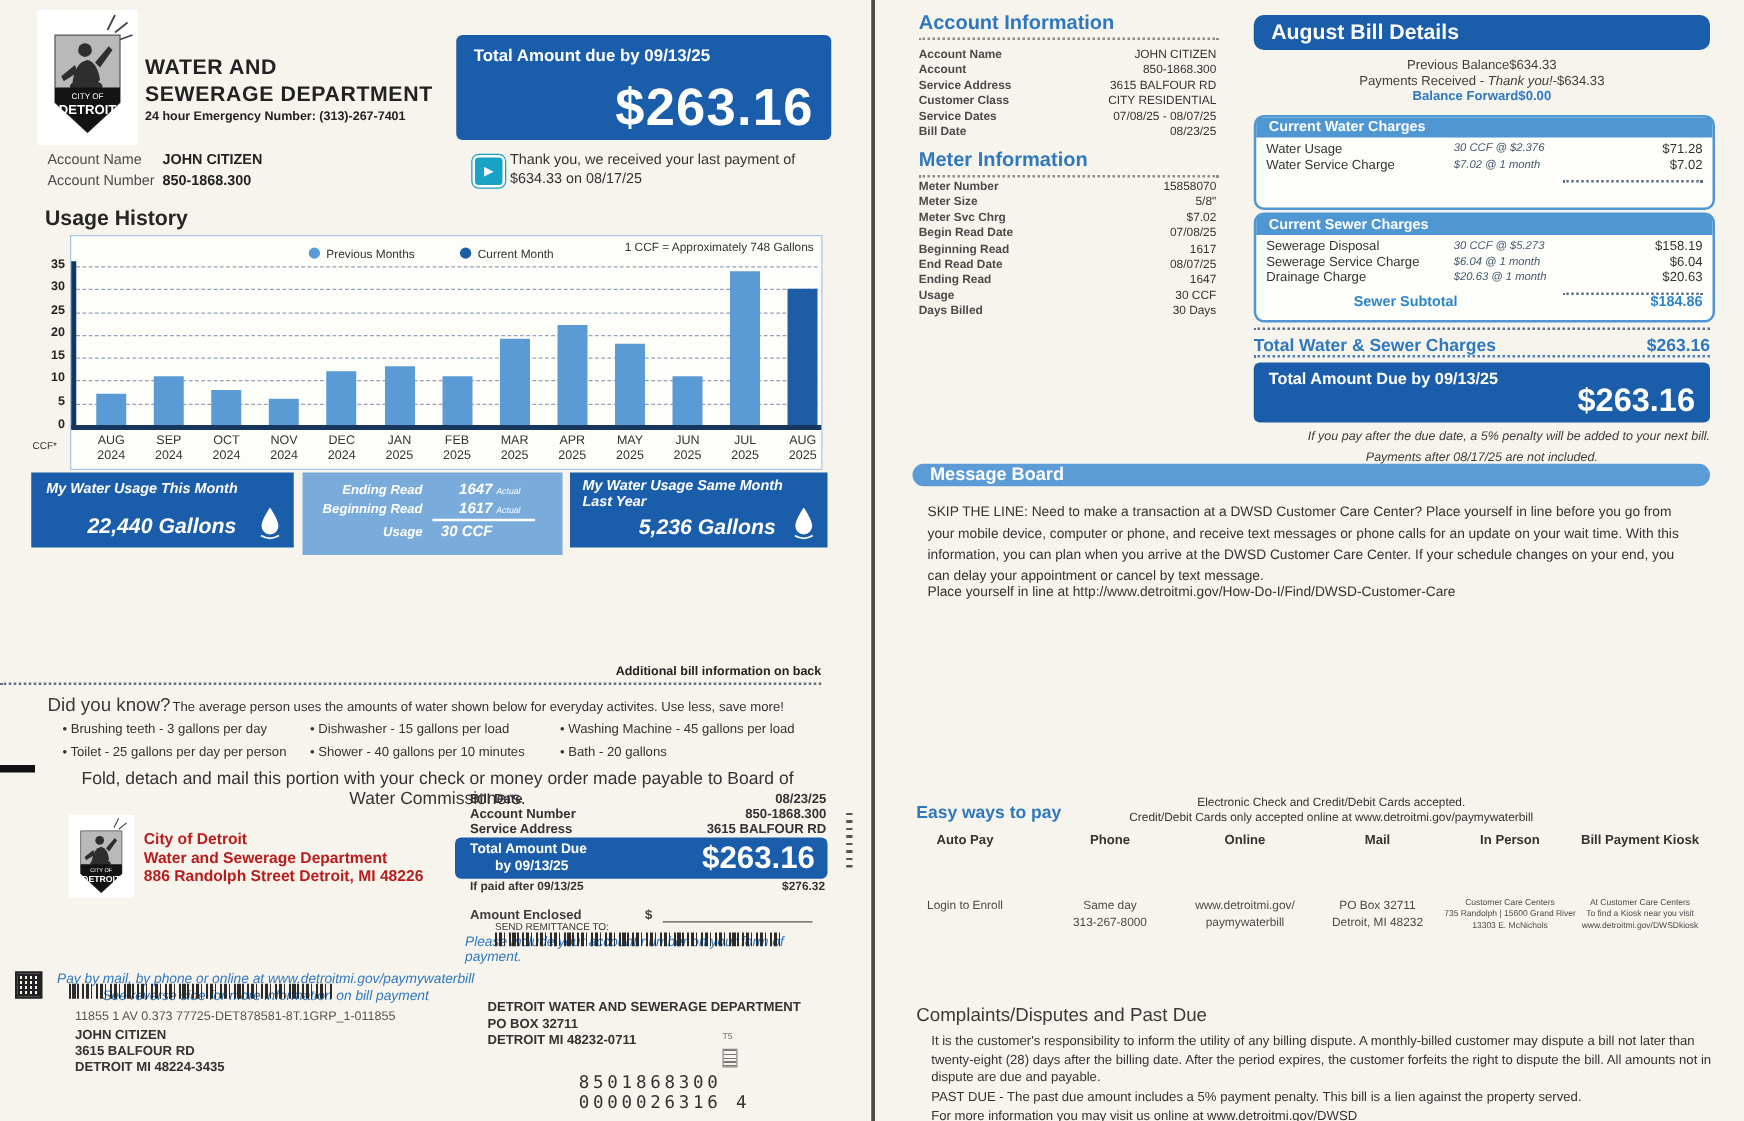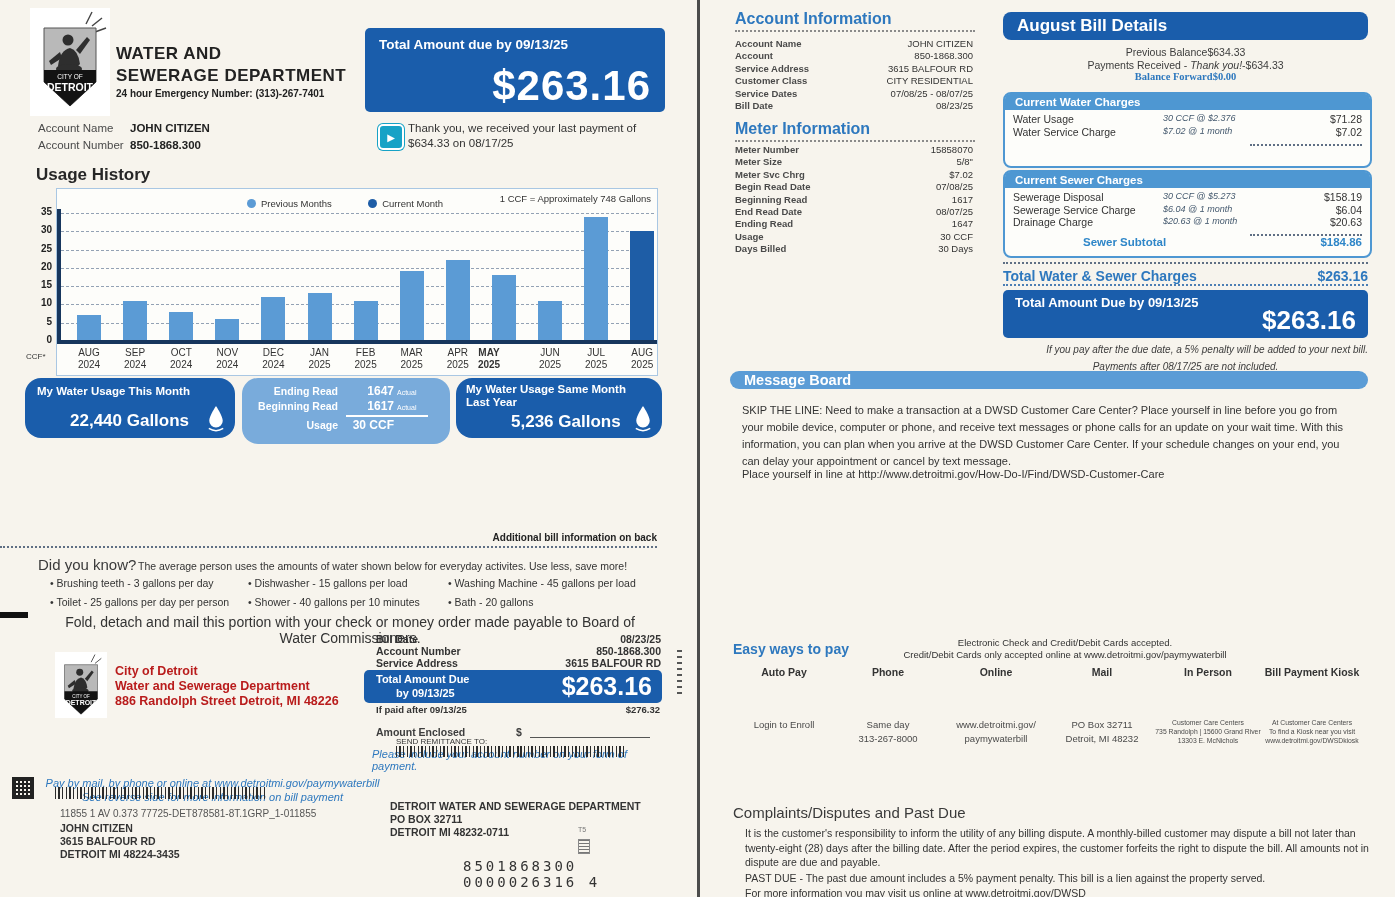--- a/index.html
+++ b/index.html
@@ -37,21 +37,21 @@
   .gridline{position:absolute;left:4px;right:3px;height:0;border-top:1.5px dashed #93a2b4;}
   .bar{position:absolute;width:24px;}
   .axis-y{position:absolute;left:0;top:20px;width:4px;height:134px;background:#17365d;}
   .axis-x{position:absolute;left:0;top:151px;width:600px;height:4px;background:#17365d;}
   .xlabel{position:absolute;top:158px;width:46px;text-align:center;font-size:10px;color:#333;line-height:12px;}
   .ylabel{position:absolute;right:0;font-size:10px;font-weight:bold;color:#222;}
   #ylabels{left:26px;top:188px;width:26px;height:186px;}
   #ccf-axis{left:26px;top:352px;font-size:8px;color:#333;}
 
   
-  .ibox{position:absolute;top:378px;height:60px;border-radius:16px;color:#fff;}
+  .ibox{position:absolute;top:378px;height:60px;border-radius:0;color:#fff;font-style:italic;}
   .ibox-title{font-size:11.5px;font-weight:bold;}
   .ibox-val{font-size:17px;font-weight:bold;}
   .reads-row{display:flex;align-items:baseline;height:15px;}
   .reads-l{width:96px;text-align:right;font-size:10.5px;font-weight:bold;}
   .reads-n{width:56px;text-align:right;font-size:12px;font-weight:bold;}
   .reads-sfx{width:36px;font-size:7px;padding-left:3px;}
 
   
   #addl-note{font-size:10px;font-weight:bold;color:#222;}
   #dyk-title{font-size:15px;color:#3a3a3a;}
@@ -73,21 +73,21 @@
   .mail-sm{font-size:10px;color:#555;}
   .mail-addr{font-size:10.5px;color:#333;line-height:13px;font-weight:bold;}
   #ocr-line{font-family:"DejaVu Sans Mono",monospace;font-size:14px;letter-spacing:3px;color:#333;}
 
   
   .kv-row{display:flex;justify-content:space-between;font-size:9.5px;line-height:12.4px;}
   .kv-l{color:#4a4a4a;font-weight:bold;}
   .kv-v{color:#333;}
   #bill-hdr{background:#1a5dab;border-radius:8px;color:#fff;font-size:17px;font-weight:bold;padding:4px 14px;}
   .sum-row{display:flex;justify-content:center;font-size:10.5px;line-height:12.5px;padding:0 4px;}
-  .sum-row.blue{color:#2e78be;font-weight:bold;font-family:Liberation Serif, serif;}
+  .sum-row.blue{color:#2e78be;font-weight:bold;}
   .chg-box{position:absolute;left:0;width:365px;border:2px solid #4e97d2;border-radius:8px;background:#fdfdfa;}
   .chg-hdr{background:#4e97d2;color:#fff;font-weight:bold;font-size:11.5px;padding:2px 10px;border-radius:5px 5px 0 0;}
   .chg-row{position:relative;height:12.5px;font-size:10.5px;}
   .chg-l{position:absolute;left:8px;color:#333;}
   .chg-r{position:absolute;left:158px;font-size:9px;font-style:italic;color:#44596e;}
   .chg-v{position:absolute;right:8px;color:#333;}
   .subdots{position:absolute;right:8px;width:112px;border-top:2px dotted #5f6f84;}
   .subrow{position:relative;height:14px;font-size:11.5px;font-weight:bold;color:#2e86c8;}
   .subrow .sl{position:absolute;left:78px;}
   .subrow .sv{position:absolute;right:8px;}
@@ -218,21 +218,21 @@
           <div>2025</div>
         </div>
         <div class="xlabel" style="left: 331.7px;">
           <div>MAR</div>
           <div>2025</div>
         </div>
         <div class="xlabel" style="left: 377.8px;">
           <div>APR</div>
           <div>2025</div>
         </div>
-        <div class="xlabel" style="left: 409px; font-weight: bold;">
+        <div class="xlabel" style="left: 424px;">
           <div>MAY</div>
           <div>2025</div>
         </div>
         <div class="xlabel" style="left: 470px;">
           <div>JUN</div>
           <div>2025</div>
         </div>
         <div class="xlabel" style="left: 516.1px;">
           <div>JUL</div>
           <div>2025</div>
@@ -524,21 +524,21 @@
   <div class="abs" id="msg-bar" style="left:30px;top:371px;width:610px;">Message Board</div>
   <div class="abs" id="msg-body" style="left:42px;top:402px;width:618px;">SKIP THE LINE: Need to make a transaction at a DWSD Customer Care Center? Place yourself in line before you go from your mobile device, computer or phone, and receive text messages or phone calls for an update on your wait time. With this information, you can plan when you arrive at the DWSD Customer Care Center. If your schedule changes on your end, you can delay your appointment or cancel by text message.</div>
   <div class="abs" id="msg-link" style="left:42px;top:466px;width:618px;">Place yourself in line at  http://www.detroitmi.gov/How-Do-I/Find/DWSD-Customer-Care</div>
 
   <div class="abs" id="ep-title" style="left:33px;top:641px;">Easy ways to pay</div>
   <div class="abs ep-note" style="left:135px;top:637px;width:460px;">
     <span>Electronic  Check  and  Credit/Debit  Cards  accepted.</span><br>
     <span>Credit/Debit  Cards  only  accepted  online  at  www.detroitmi.gov/paymywaterbill</span>
   </div>
   <div class="abs" id="ep-cols" style="left:0;top:666px;width:695px;height:110px;">
-      <div class="ep-col" style="left: 14px;">
+      <div class="ep-col" style="left: 2px;">
         <div class="ep-h">Auto Pay</div>
         <div class="ep-d">Login to Enroll</div>
       </div>
       <div class="ep-col" style="left: 118px;">
         <div class="ep-h">Phone</div>
         <div class="ep-d">Same day
 313-267-8000</div>
       </div>
       <div class="ep-col" style="left: 226px;">
         <div class="ep-h">Online</div>

